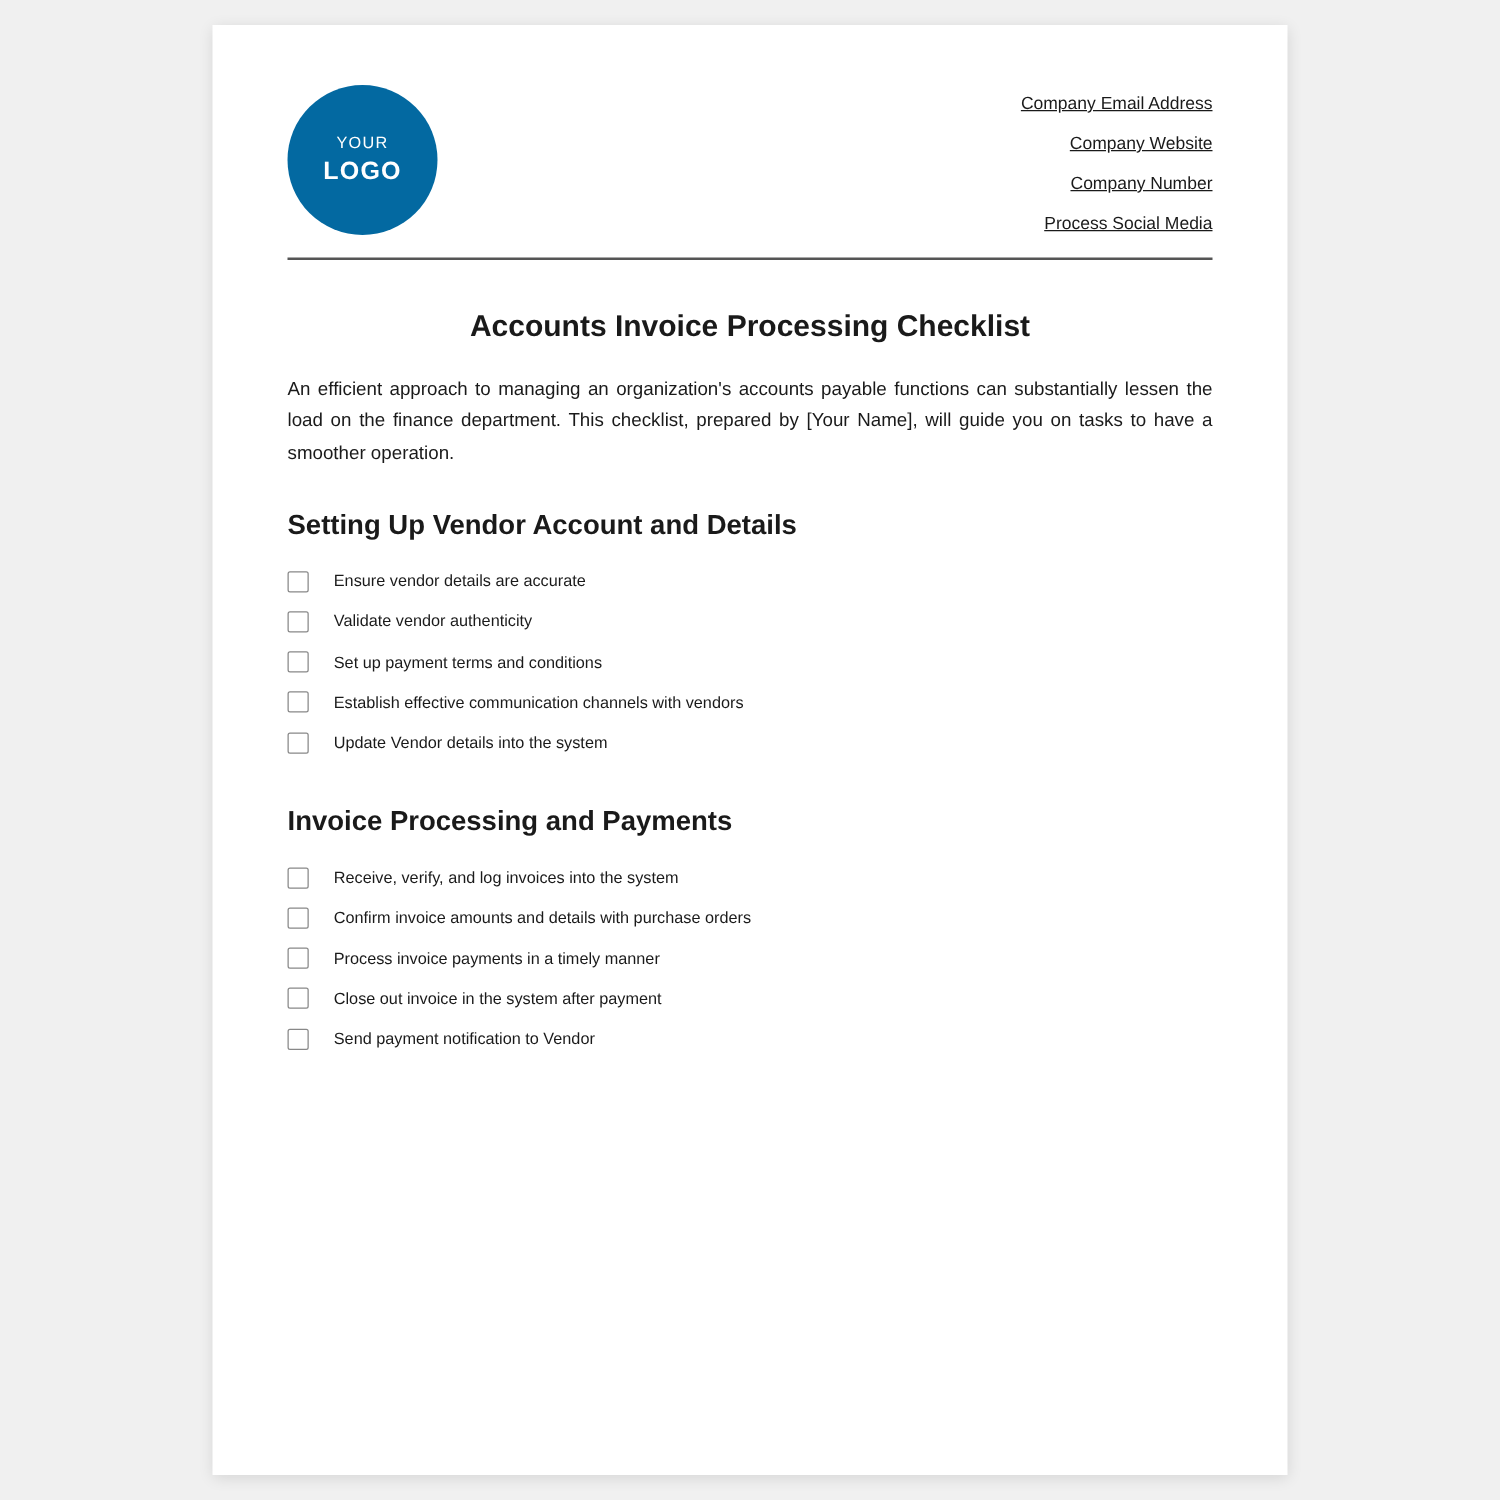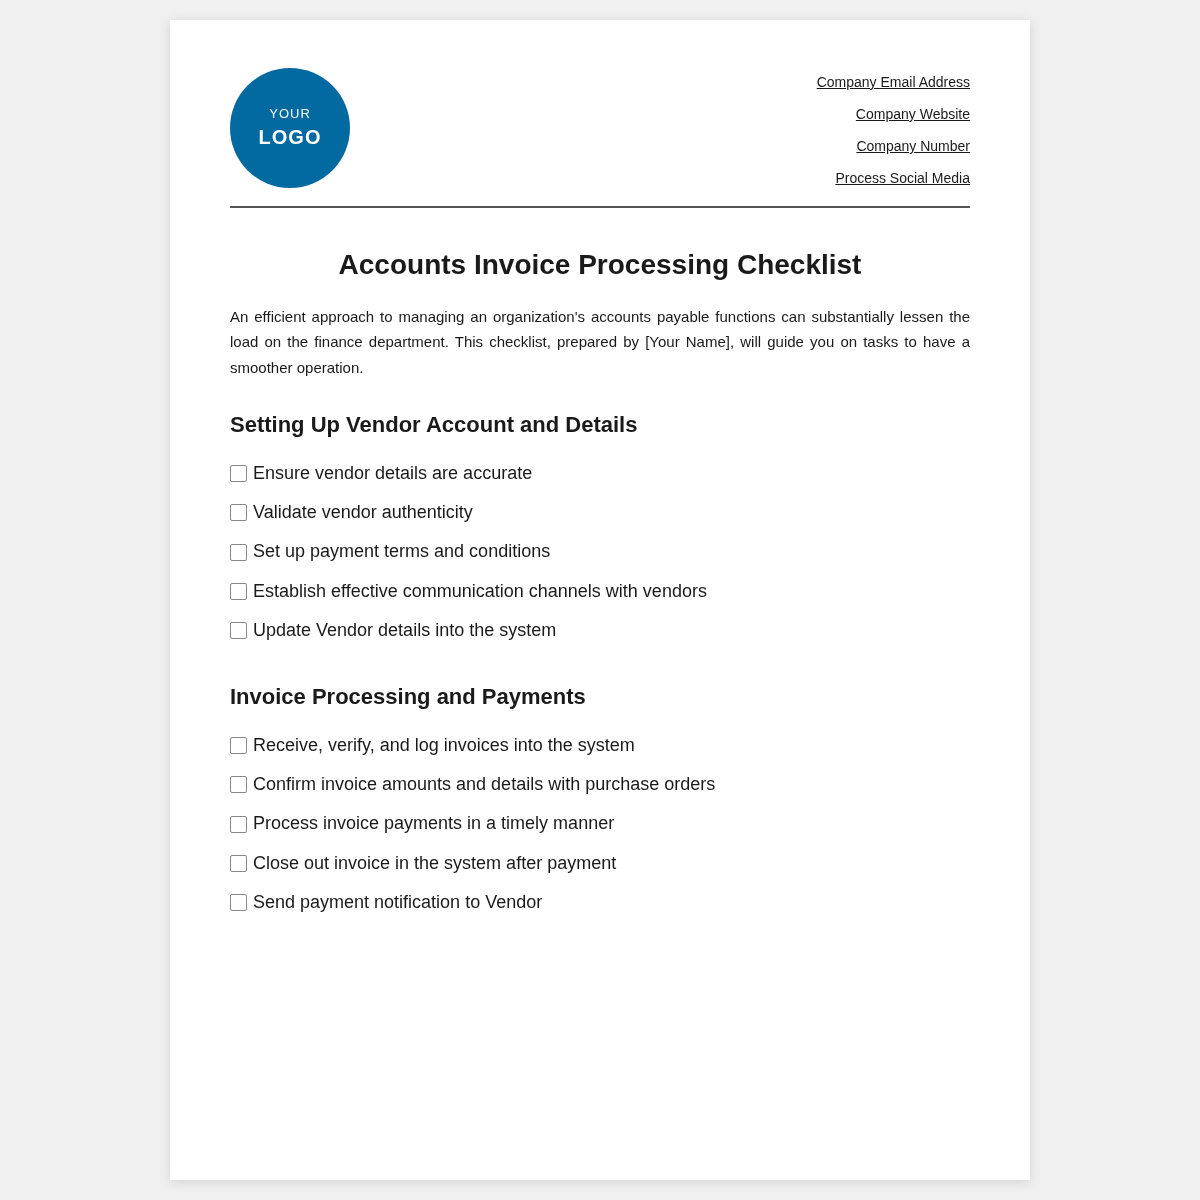--- a/index.html
+++ b/index.html
@@ -75,21 +75,21 @@
       text-align: right;
     }
 
     .divider {
       border: none;
       border-top: 2px solid #555555;
       margin: 14px 0 40px 0;
     }
 
     .doc-title {
-      font-size: 28px;
+      font-size: 24px;
       font-weight: bold;
       color: #1a1a1a;
       text-align: center;
       margin-bottom: 22px;
       line-height: 1.2;
     }
 
     .doc-description {
       font-size: 15px;
       color: #1a1a1a;
@@ -108,23 +108,23 @@
 
     .checklist {
       list-style: none;
       margin-bottom: 34px;
       padding: 0;
     }
 
     .checklist-item {
       display: flex;
       align-items: center;
-      gap: 6px;
+      gap: 20px;
       padding: 7px 0;
-      font-size: 18px;
+      font-size: 13px;
       color: #1a1a1a;
       line-height: 1.4;
     }
 
     .checkbox {
       width: 17px;
       height: 17px;
       border: 1.5px solid #888888;
       border-radius: 2px;
       flex-shrink: 0;

